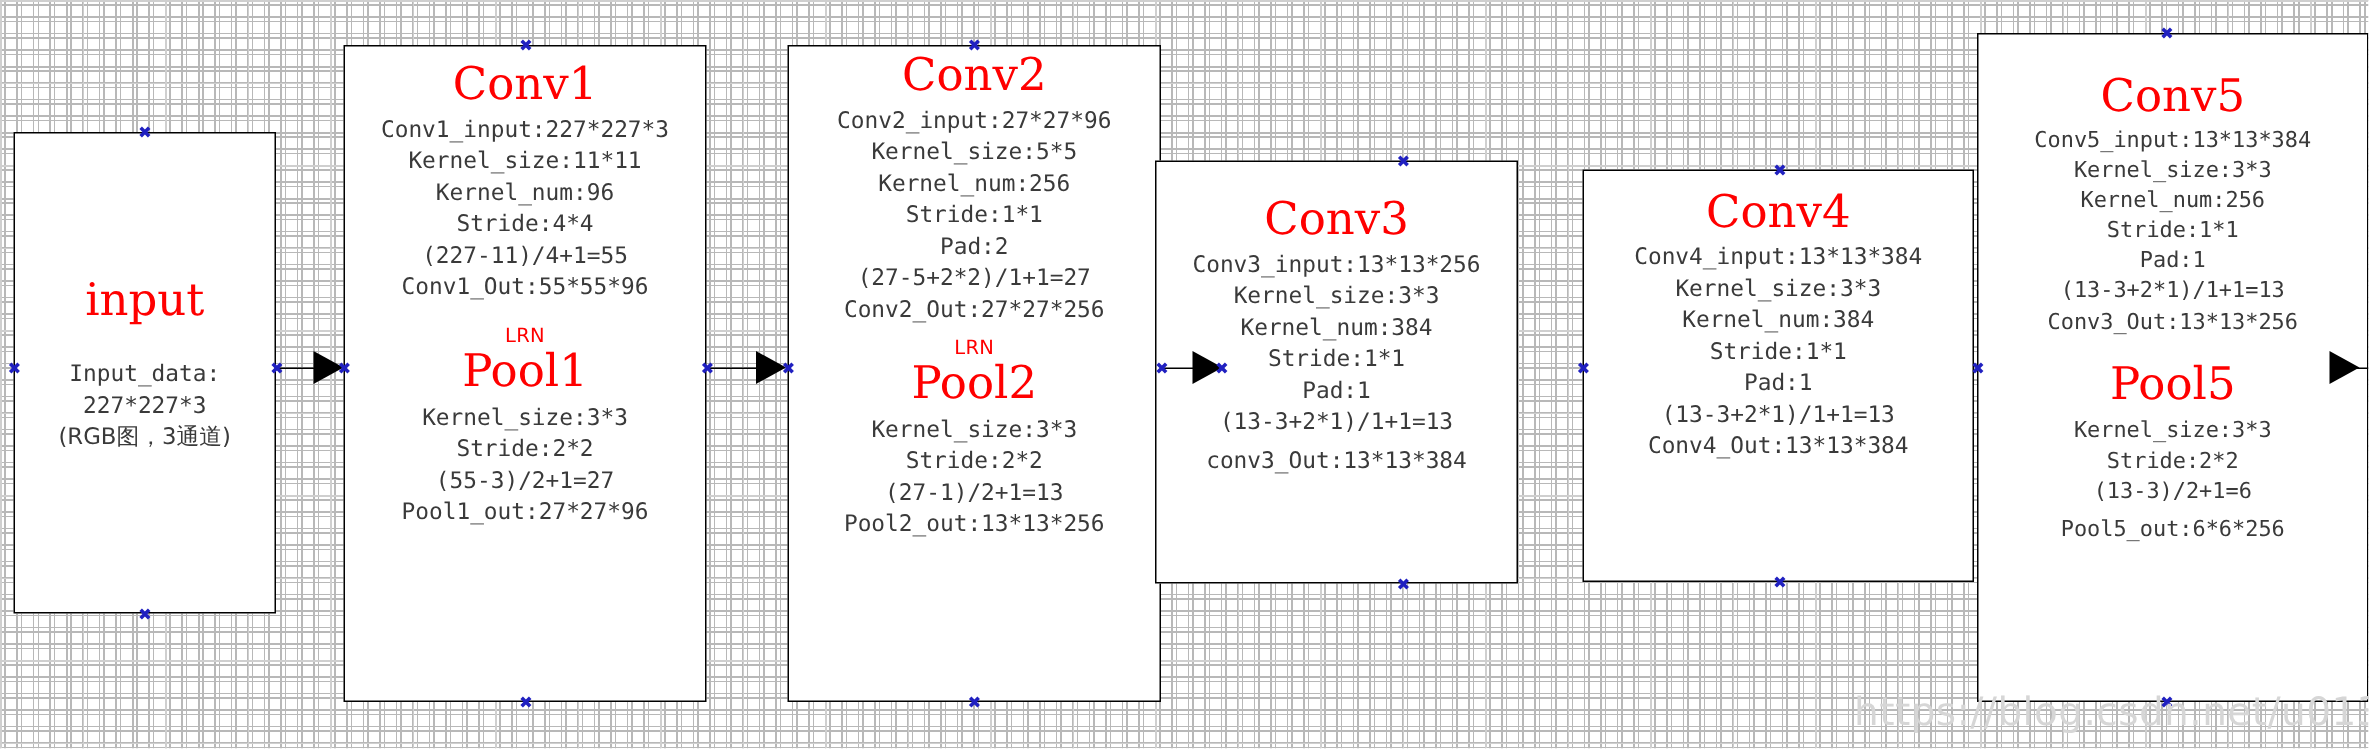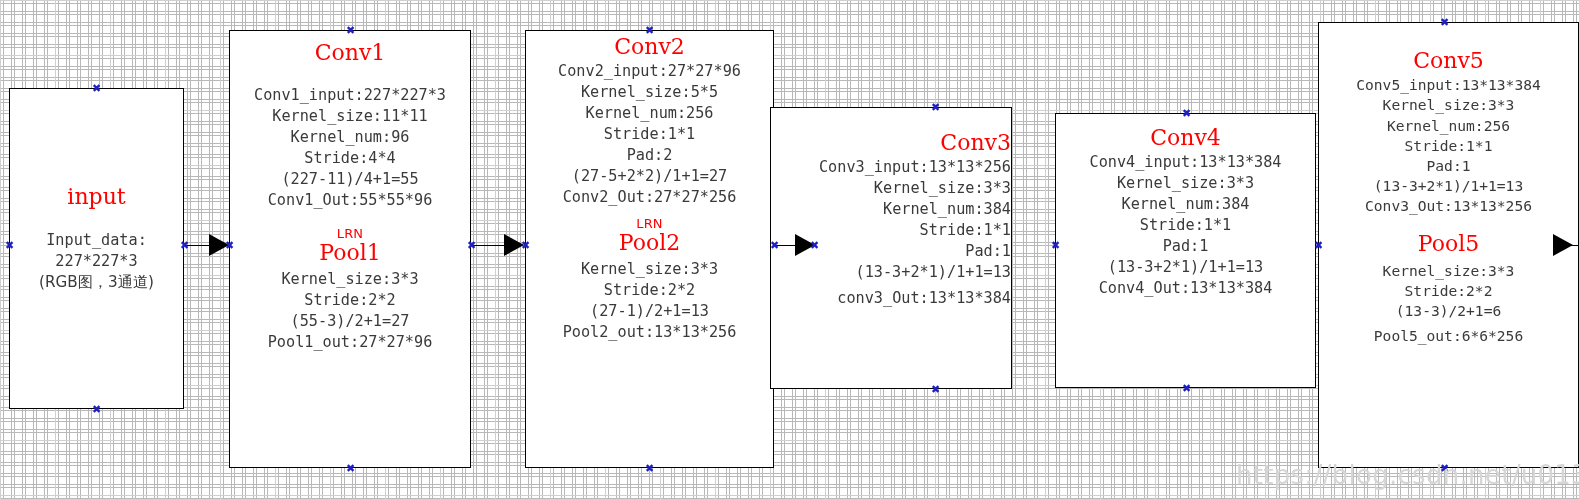--- a/index.html
+++ b/index.html
@@ -36,21 +36,21 @@
   .node {
     position: absolute;
     background: #ffffff;
     border: 1.6px solid #000000;
     box-sizing: border-box;
     text-align: center;
   }
 
   .title {
     color: #ff0000;
-    font-size: 22px;
+    font-size: 30px;
     line-height: 1.06;
     font-family: "DejaVu Serif", "Liberation Serif", serif;
     white-space: nowrap;
   }
 
   .lrn {
     color: #ff0000;
     font-size: 13px;
     line-height: 1.15;
     font-family: "DejaVu Sans", "Liberation Sans", sans-serif;
@@ -117,21 +117,21 @@
         <div>Input_data:</div>
         <div>227*227*3</div>
         <div class="cjk">(RGB图，3通道)</div>
       </div>
     </div>
   </div>
 
   <div class="node" style="left:229px; top:30px; width:242px; height:438px;">
     <div style="position:absolute; left:0; right:0; top:10px;">
       <div class="title">Conv1</div>
-      <div class="lines" style="margin-top:21px;">
+      <div class="lines" style="margin-top:3px;">
         <div>Conv1_input:227*227*3</div>
         <div>Kernel_size:11*11</div>
         <div>Kernel_num:96</div>
         <div>Stride:4*4</div>
         <div>(227-11)/4+1=55</div>
         <div>Conv1_Out:55*55*96</div>
       </div>
       <div class="gap-md"></div>
       <div class="lrn">LRN</div>
       <div class="title" style="margin-top:-1px;">Pool1</div>
@@ -161,21 +161,21 @@
       <div class="title" style="margin-top:-1px;">Pool2</div>
       <div class="lines" style="margin-top:5px;">
         <div>Kernel_size:3*3</div>
         <div>Stride:2*2</div>
         <div>(27-1)/2+1=13</div>
         <div>Pool2_out:13*13*256</div>
       </div>
     </div>
   </div>
 
-  <div class="node" style="left:770px; top:107px; width:242px; height:282px;text-align:right;">
+  <div class="node" style="left:770px; top:107px; width:242px; height:282px;">
     <div style="position:absolute; left:0; right:0; top:23px;">
       <div class="title">Conv3</div>
       <div class="lines" style="margin-top:3px;">
         <div>Conv3_input:13*13*256</div>
         <div>Kernel_size:3*3</div>
         <div>Kernel_num:384</div>
         <div>Stride:1*1</div>
         <div>Pad:1</div>
         <div>(13-3+2*1)/1+1=13</div>
         <div style="height:5px;"></div>

